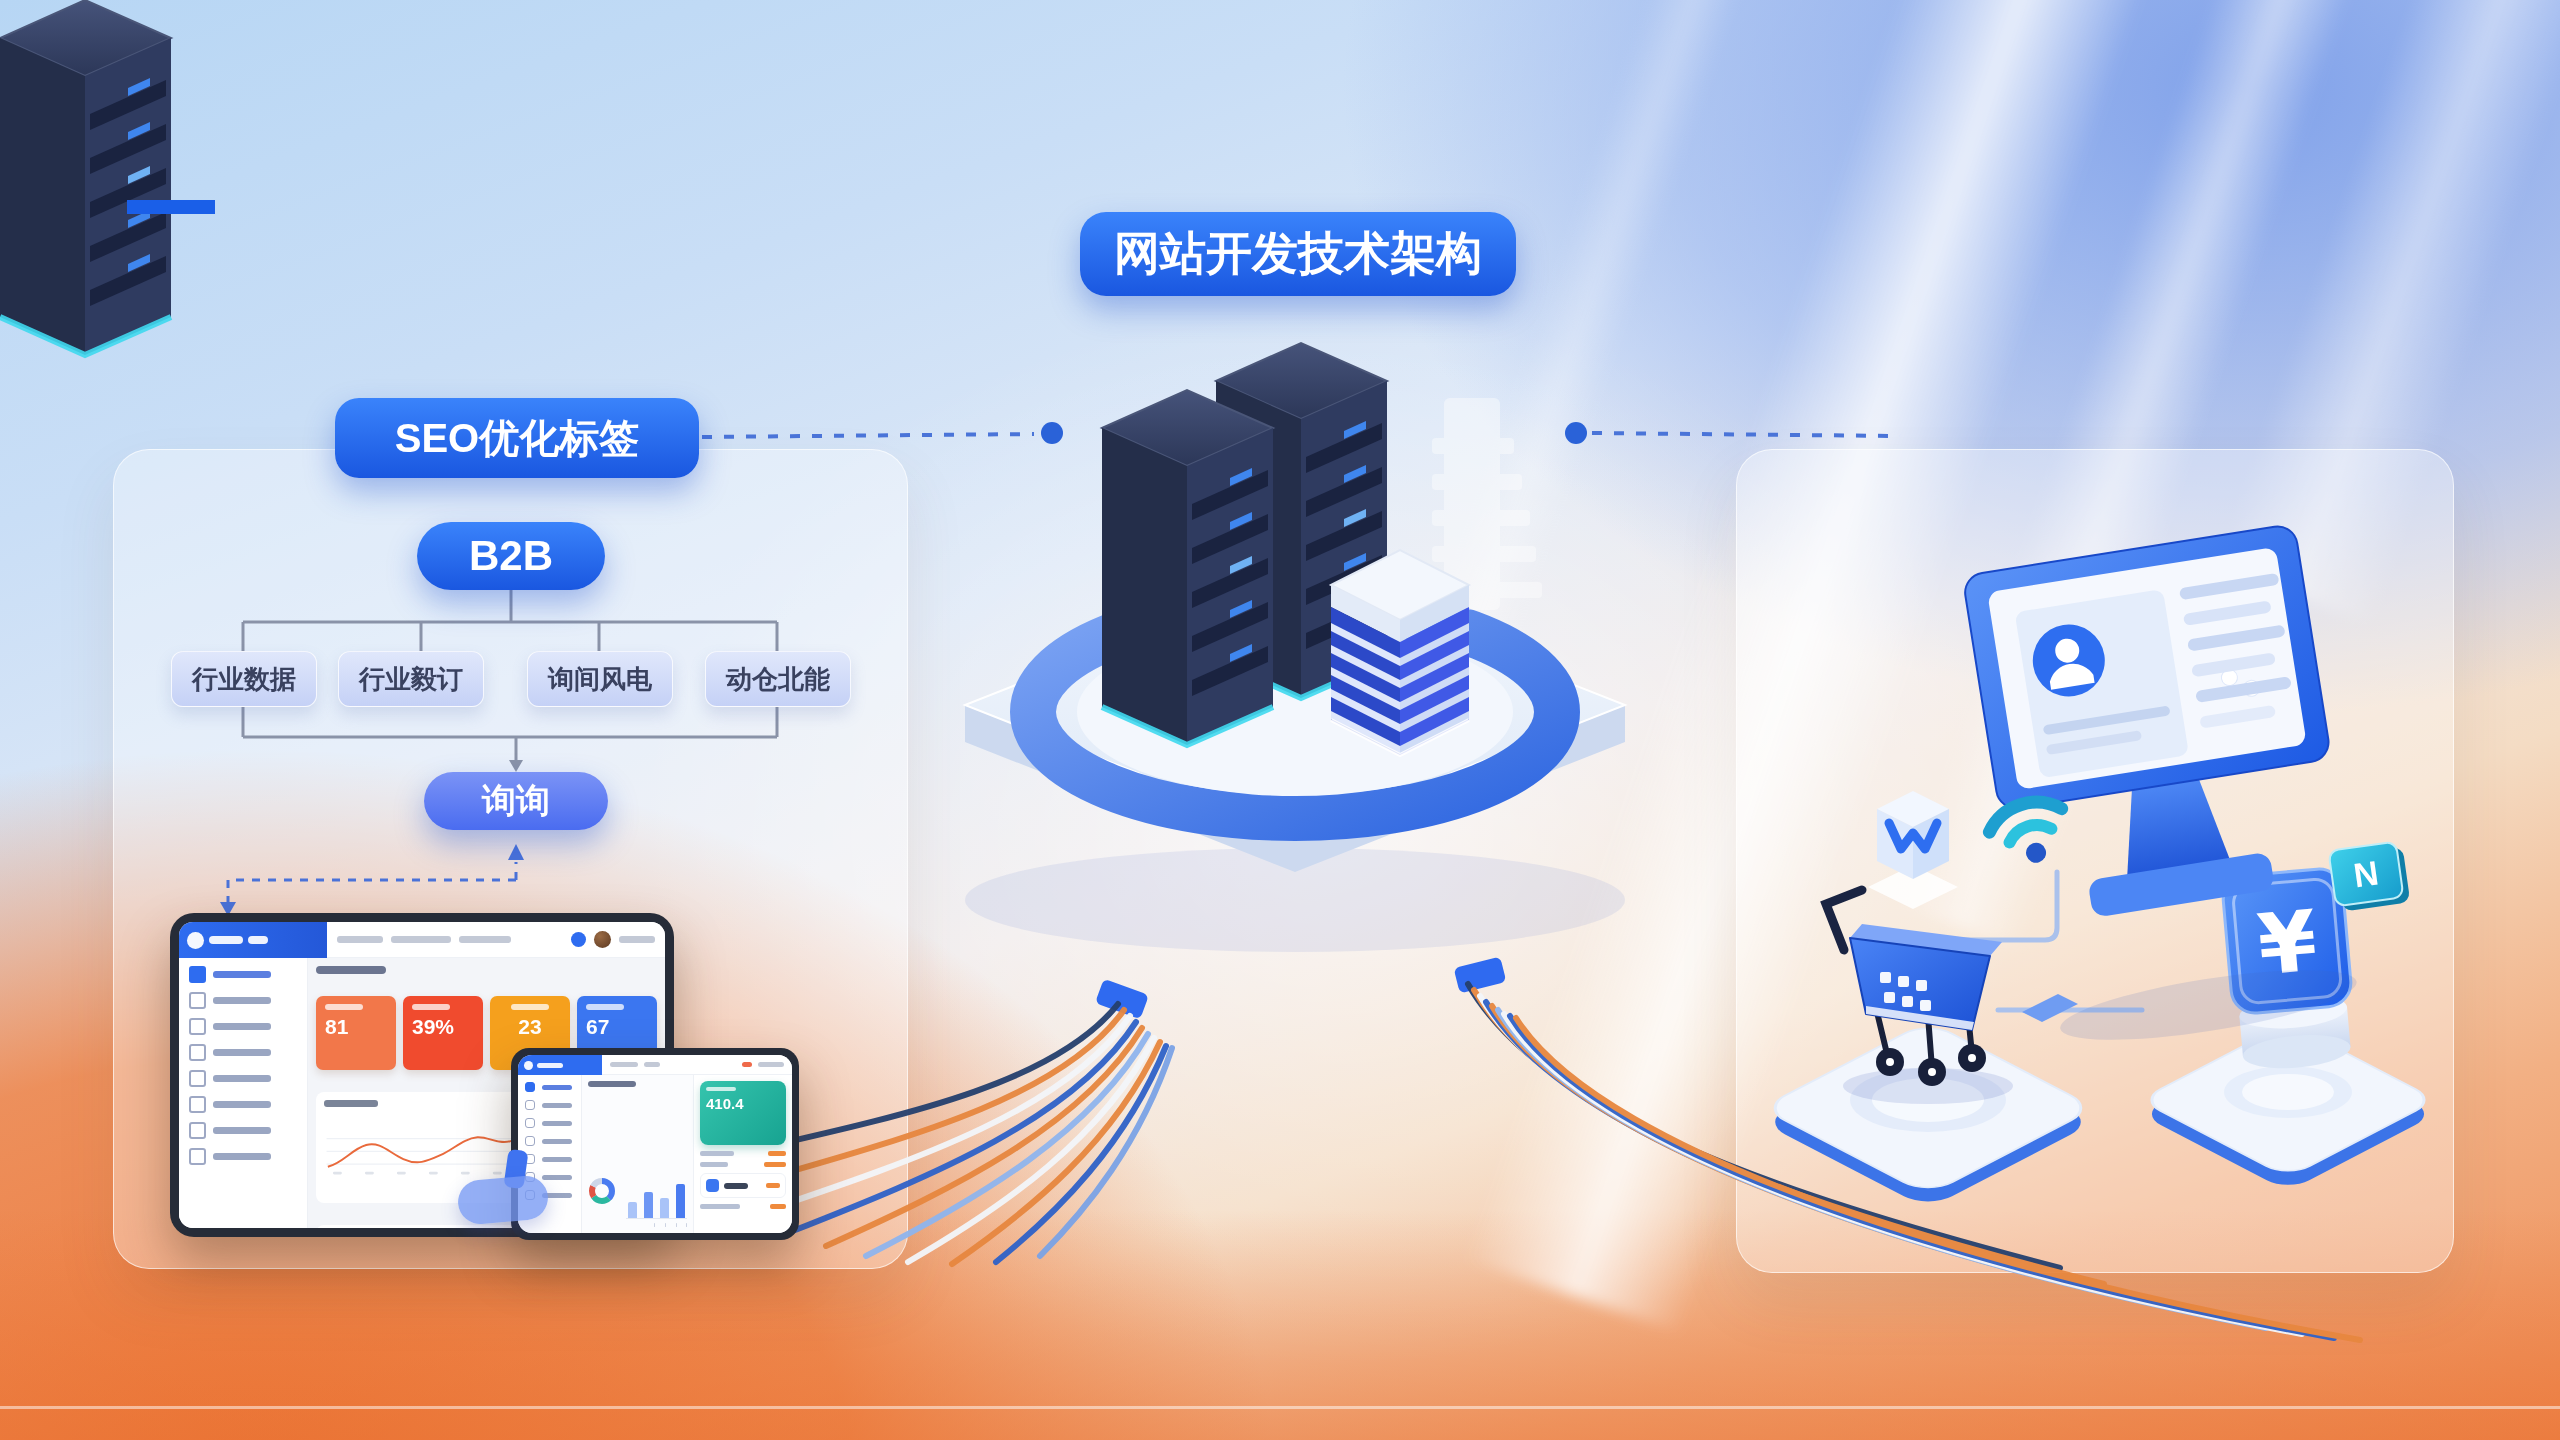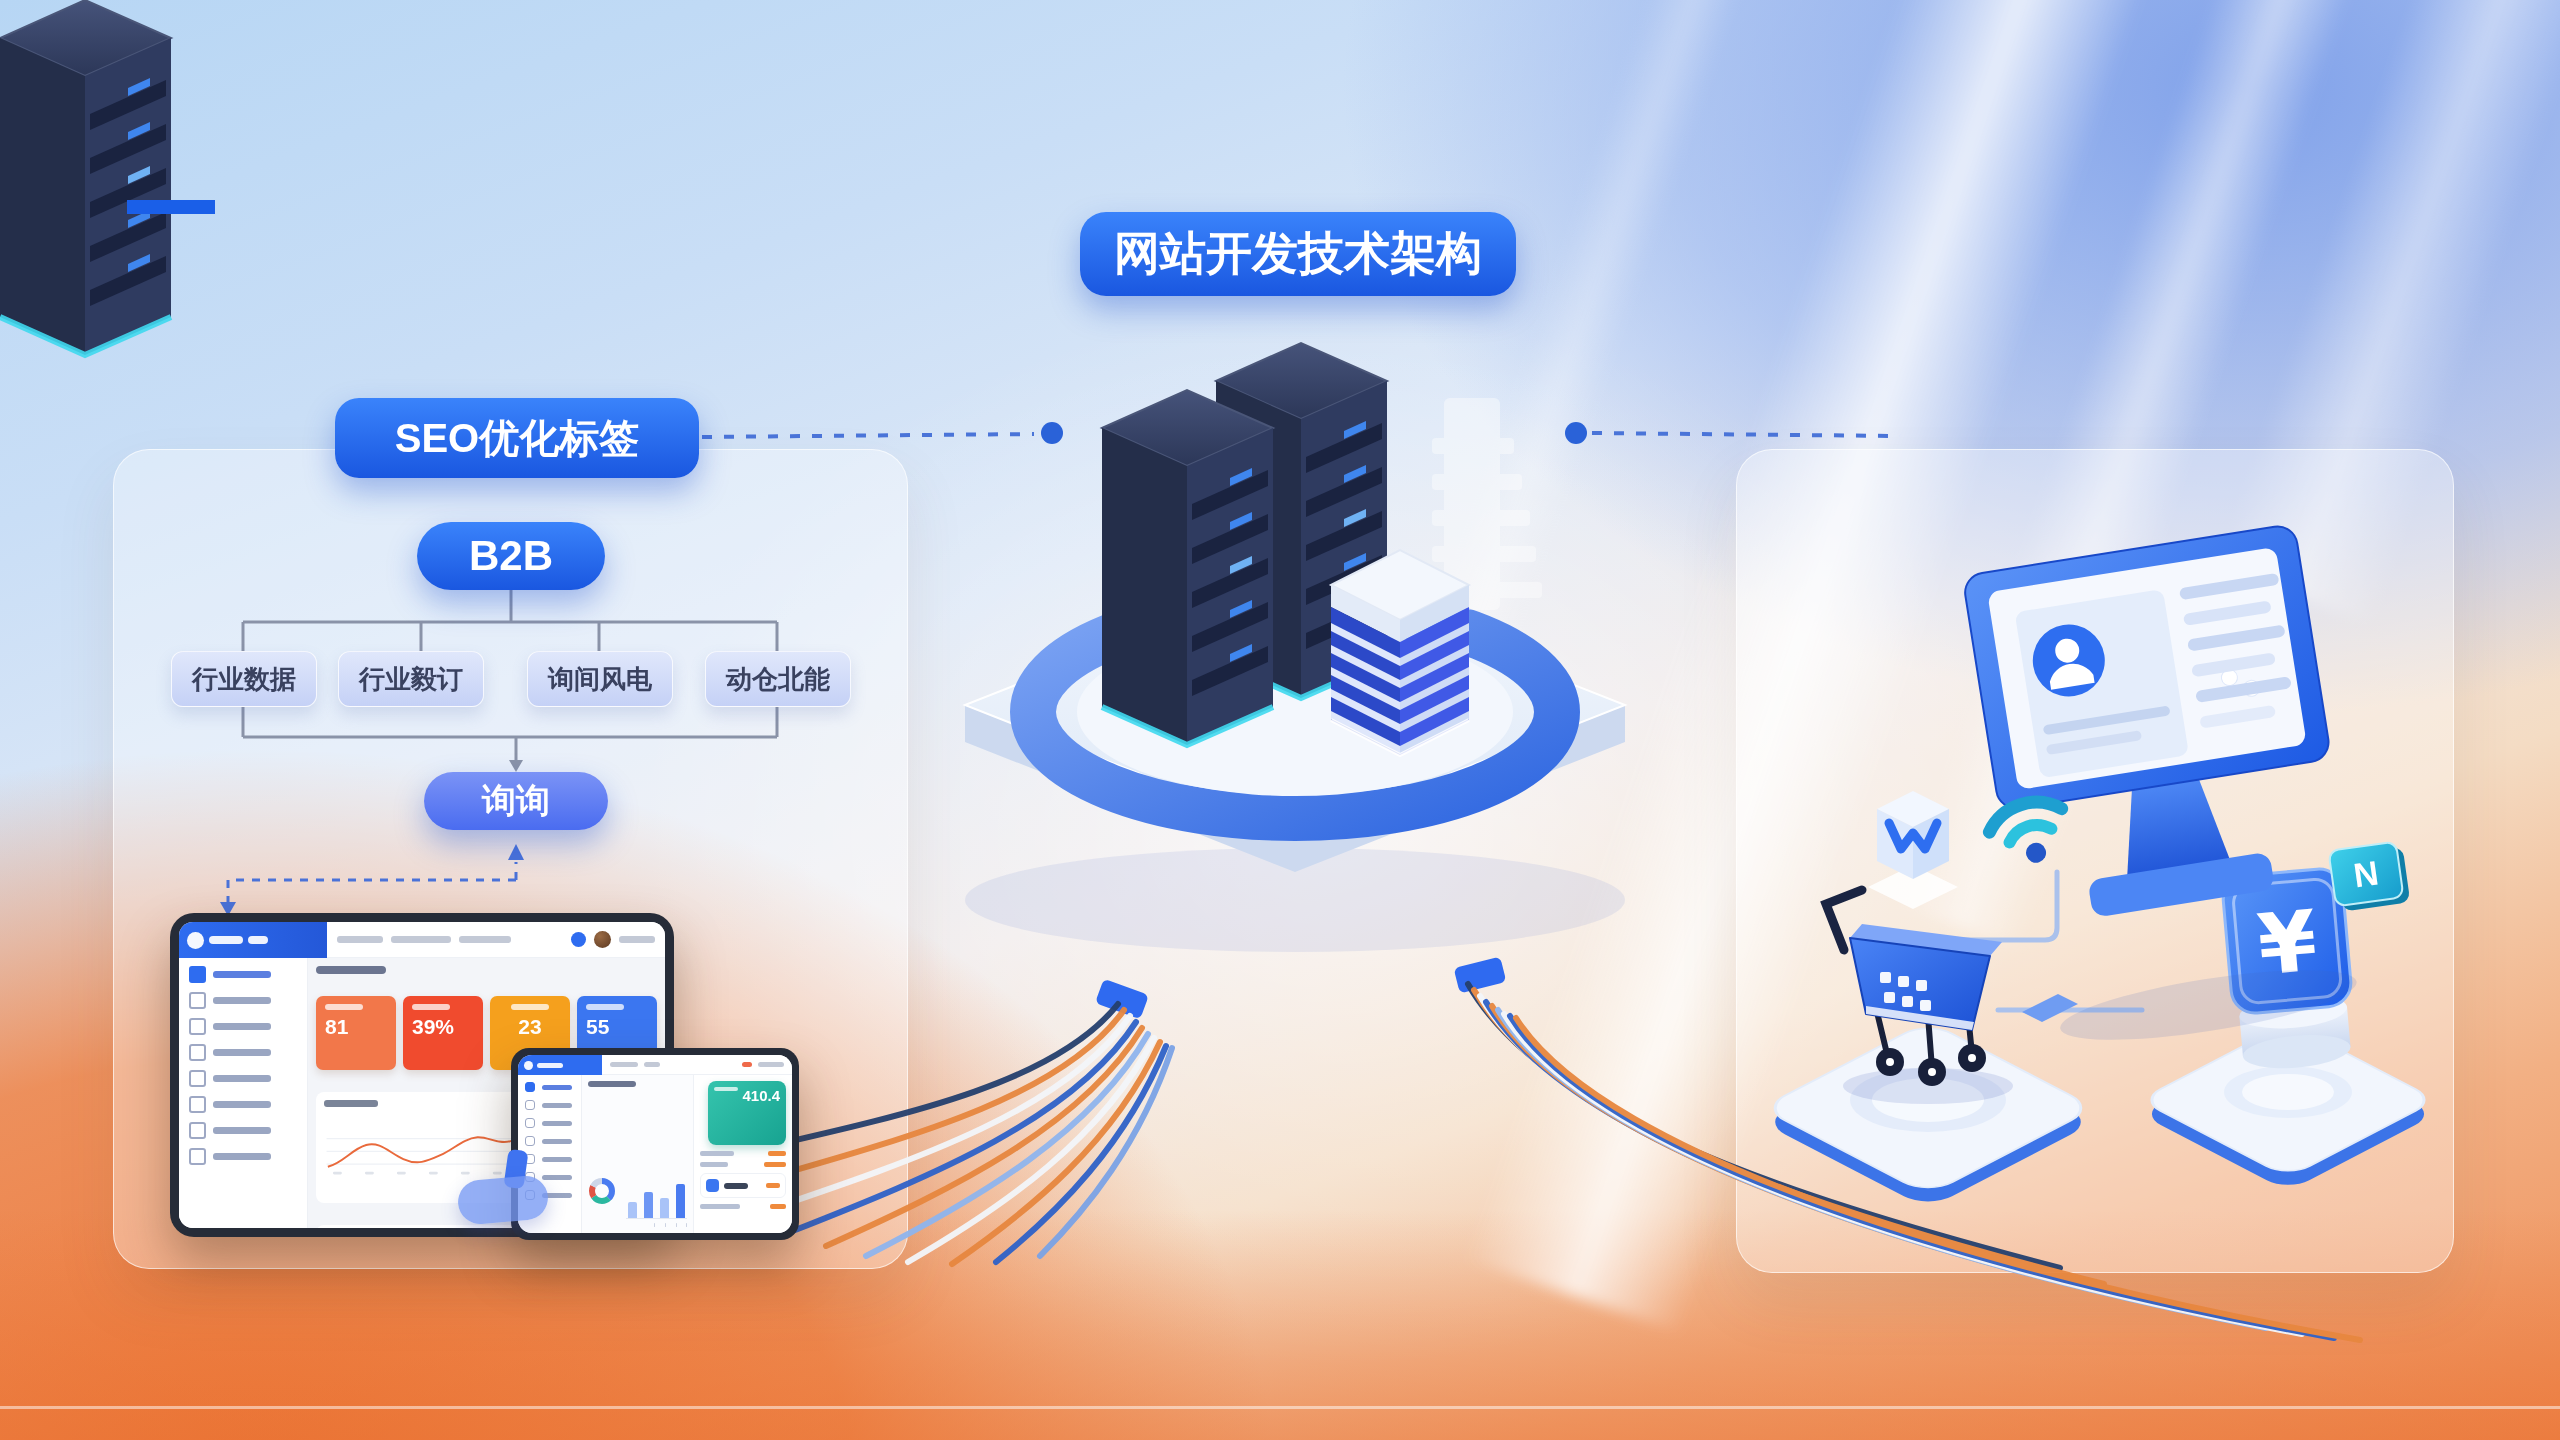--- a/index.html
+++ b/index.html
@@ -106,21 +106,21 @@
   .sm-side .side-ic{width:8px;height:8px;border-width:1.5px;}
   .sm-side .side-bar{width:30px;height:5px;}
   .sm-main{flex:1;background:#fbfcfe;padding:6px;display:flex;flex-direction:column;gap:4px;min-width:0;}
   .sm-title{width:48px;height:6px;border-radius:3px;background:#6b7590;}
   .sm-charts{display:flex;align-items:flex-end;gap:10px;flex:1;}
   .sm-bars{display:flex;align-items:flex-end;gap:7px;height:56px;border-bottom:1px solid #e3e8f1;padding:0 2px;flex:1;}
   .sm-bars .bar{width:9px;border-radius:2px 2px 0 0;}
   .sm-axis{display:flex;gap:10px;padding-left:66px;}
   .sm-axis span{width:14px;height:4px;border-radius:2px;background:#ccd3e2;}
   .sm-right{width:86px;flex:none;background:#fff;border-left:1px solid #eef1f6;padding:6px;display:flex;flex-direction:column;gap:6px;}
-  .kpi-card{height:52px;border-radius:8px;background:linear-gradient(135deg,#35c4ad,#17a391);padding:6px;display:flex;flex-direction:row;gap:4px;box-shadow:0 4px 8px rgba(30,150,130,.3);margin-left:8px;}
+  .kpi-card{height:52px;border-radius:8px;background:linear-gradient(135deg,#35c4ad,#17a391);padding:6px;display:flex;flex-direction:column;gap:4px;box-shadow:0 4px 8px rgba(30,150,130,.3);}
   .kpi-bar{width:30px;height:4px;border-radius:2px;background:rgba(255,255,255,.75);}
   .kpi-value{font-size:15px;font-weight:800;color:#fff;}
   .r-row{display:flex;align-items:center;gap:4px;}
   .r-bar{height:5px;border-radius:2px;background:#b6c0d4;width:34px;}
   .r-orange{height:5px;border-radius:2px;background:#ef8a3c;width:18px;margin-left:auto;}
   .mini-card{border:1px solid #eef1f6;border-radius:6px;padding:5px;display:flex;align-items:center;gap:5px;}
   .mini-ic{width:13px;height:13px;border-radius:4px;background:#3b76f0;flex:none;}
   .mini-bar{width:24px;height:6px;border-radius:3px;background:#3a4458;}
   
   .nub{left:506px;top:1150px;width:20px;height:38px;border-radius:7px;background:#3f73f0;transform:rotate(8deg);z-index:33;}
@@ -479,21 +479,21 @@
             <div class="stat-card" style="background: rgb(240, 75, 46);">
               <span class="stat-label"></span>
                 <span class="stat-value">39%</span>
               </div>
             <div class="stat-card" style="background: rgb(245, 160, 29); align-items: center;">
               <span class="stat-label"></span>
                 <span class="stat-value">23</span>
               </div>
             <div class="stat-card" style="background: rgb(59, 118, 240);">
               <span class="stat-label"></span>
-                <span class="stat-value">55</span>
+                <span class="stat-value">67</span>
               </div>
           </div>
           <div class="chart-row">
             <div class="chart-panel line">
               <div class="panel-title-bar"></div>
               <svg viewBox="0 0 320 78" width="100%" height="78">
                 <line x1="4" y1="18" x2="316" y2="18" stroke="#eef1f6" stroke-width="2"></line>
                 <line x1="4" y1="38" x2="316" y2="38" stroke="#eef1f6" stroke-width="2"></line>
                 <line x1="4" y1="58" x2="316" y2="58" stroke="#eef1f6" stroke-width="2"></line>
                 <path d="M6,62 C30,56 44,34 66,28 C88,22 102,40 124,50 C146,60 160,54 182,44 C204,34 218,18 240,16 C258,15 272,28 292,22 L316,18" fill="none" stroke="#e96a3c" stroke-width="3"></path>

